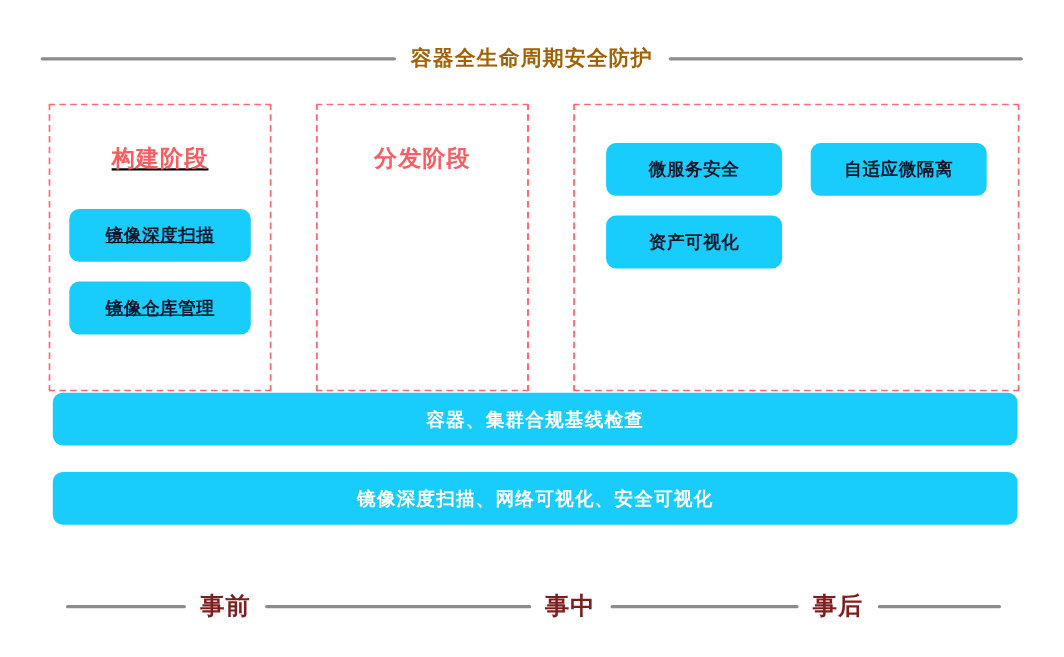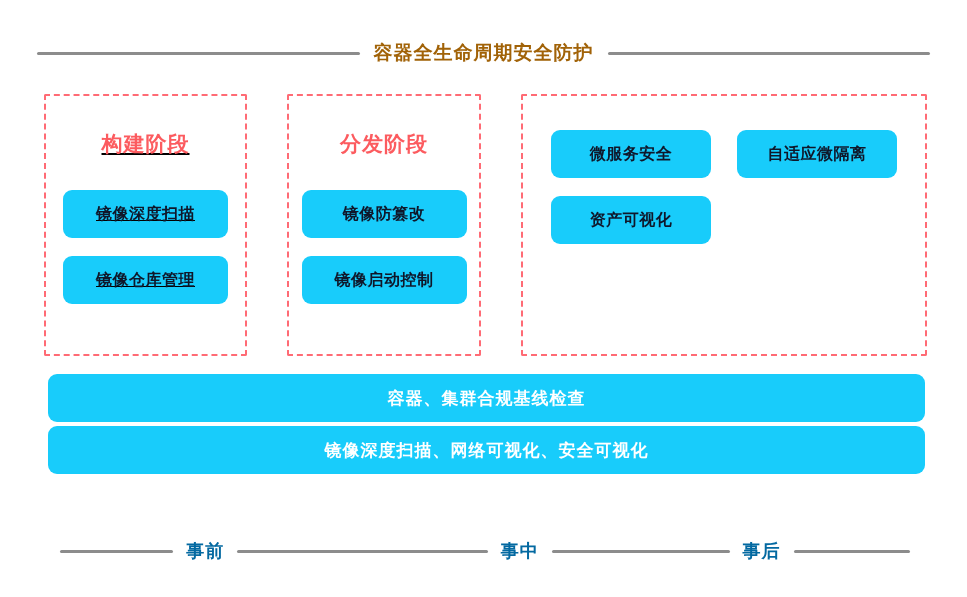--- a/index.html
+++ b/index.html
@@ -93,25 +93,25 @@
     align-items: center;
     justify-content: center;
     white-space: nowrap;
     user-select: none;
   }
 
   
   .bars {
     position: absolute;
     left: 48px;
-    top: 374px;
+    top: 357px;
     width: 877px;
     display: flex;
     flex-direction: column;
-    gap: 4px;
+    gap: 24px;
     text-align: center;
   }
   .bar {
     height: 48px;
     border-radius: 9px;
     background: #18ccfb;
     color: #ffffff;
     font-size: 17px;
     font-weight: bold;
     letter-spacing: 1px;
@@ -136,23 +136,23 @@
   .timeline .rule {
     height: 3px;
     background: #8c8c8c;
   }
   .timeline .seg-a { flex: 0.70 1 0; }
   .timeline .seg-b { flex: 1.55 1 0; }
   .timeline .seg-c { flex: 1.10 1 0; }
   .timeline .seg-d { flex: 0.72 1 0; }
   .timeline-label {
     flex: 0 0 auto;
-    font-size: 18px;
-    font-weight: bold;
-    color: #0369a1;
+    font-size: 22px;
+    font-weight: bold;
+    color: #7f1d1d;
     letter-spacing: 1px;
     white-space: nowrap;
   }
 </style>
 </head>
 <body>
 
 <div class="top-title">
   <div class="rule"></div>
   <div class="top-title-text">容器全生命周期安全防护</div>
@@ -164,24 +164,20 @@
   <div class="phase phase-build">
     <div class="phase-title">构建阶段</div>
     <div class="chip-grid cols1">
       <div class="chip">镜像深度扫描</div>
       <div class="chip">镜像仓库管理</div>
     </div>
   </div>
 
   <div class="phase phase-deliver">
     <div class="phase-title">分发阶段</div>
-    <div class="chip-grid cols1">
-      <div class="chip">镜像防篡改</div>
-      <div class="chip">镜像启动控制</div>
-    </div>
   </div>
 
   <div class="phase phase-runtime">
     <div class="chip-grid cols2">
       <div class="chip">微服务安全</div>
       <div class="chip">自适应微隔离</div>
       <div class="chip">资产可视化</div>
     </div>
   </div>
 

